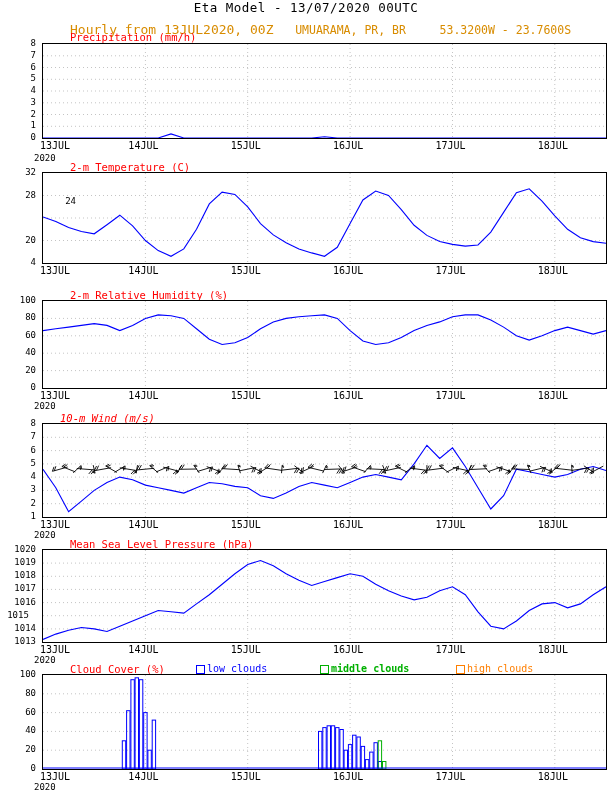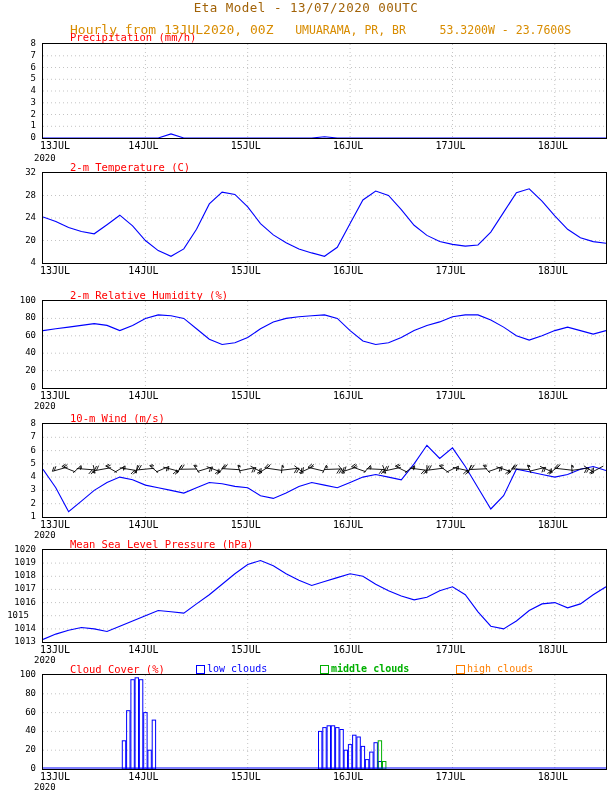--- a/index.html
+++ b/index.html
@@ -2,21 +2,21 @@
 <html><head>
 <meta charset="utf-8">
 <style>
   html,body{margin:0;padding:0;}
   body{
     width:612px;height:792px;background:#ffffff;
     font-family:"DejaVu Sans Mono","Liberation Mono",monospace;
     position:relative;overflow:hidden;
   }
   .hdr{position:absolute;left:0;top:0;width:612px;text-align:center;}
-  .hdr .t1{color:#a16207;font-size:12.5px;letter-spacing:.5px;}
+  .hdr .t1{color:#000000;font-size:12.5px;letter-spacing:.5px;}
   .panel{position:absolute;left:42px;border:1px solid #000;box-sizing:border-box;background:#fff;}
   .panel .plotsvg{position:absolute;left:0;top:0;}
   .ptitle{position:absolute;font-size:10.5px;color:#ff0000;white-space:nowrap;}
   .ytick{position:absolute;font-size:9px;color:#000;text-align:right;width:36px;left:0;}
   .xtick{position:absolute;font-size:10px;color:#000;white-space:nowrap;}
   .xtick2{position:absolute;font-size:9px;color:#000;white-space:nowrap;}
   .legitem{position:absolute;font-size:10px;white-space:nowrap;}
   .sq{display:inline-block;width:7px;height:7px;border:1px solid #000;vertical-align:middle;margin-right:2px;}
 </style>
 </head>
@@ -81,21 +81,21 @@
       <line x1="204.7" y1="0" x2="204.7" y2="90" stroke="#888" stroke-width="0.5" stroke-dasharray="1,3"></line>
       <line x1="307.1" y1="0" x2="307.1" y2="90" stroke="#888" stroke-width="0.5" stroke-dasharray="1,3"></line>
       <line x1="409.5" y1="0" x2="409.5" y2="90" stroke="#888" stroke-width="0.5" stroke-dasharray="1,3"></line>
       <line x1="511.8" y1="0" x2="511.8" y2="90" stroke="#888" stroke-width="0.5" stroke-dasharray="1,3"></line>
       <path d="M0.0 43.9 L12.8 48.4 L25.6 54.6 L38.4 58.5 L51.2 60.8 L64.0 51.7 L76.8 42.2 L89.6 52.9 L102.4 67.5 L115.2 77.6 L128.0 83.3 L140.8 75.9 L153.5 56.3 L166.3 30.9 L179.1 19.1 L191.9 21.4 L204.7 33.8 L217.5 50.6 L230.3 61.9 L243.1 69.8 L255.9 75.9 L268.7 79.9 L281.5 83.3 L294.3 74.3 L307.1 50.6 L319.9 27.0 L332.7 18.0 L345.5 22.5 L358.3 36.6 L371.1 52.3 L383.9 62.4 L396.7 68.6 L409.5 71.4 L422.3 73.1 L435.0 72.0 L447.8 59.1 L460.6 39.4 L473.4 19.7 L486.2 15.8 L499.0 28.1 L511.8 42.8 L524.6 56.3 L537.4 64.7 L550.2 68.6 L563.0 70.3 " fill="none" stroke="#0000ff" stroke-width="1.1"></path>
     </svg>
 </div>
 <div id="yt1">
     <div class="ytick" style="top: 257px;">4</div>
     <div class="ytick" style="top: 234.5px;">20</div>
-    <div class="ytick" style="top: 212px;">24</div>
+    <div class="ytick" style="top: 196px; margin-left: 40px;">24</div>
     <div class="ytick" style="top: 189.5px;">28</div>
     <div class="ytick" style="top: 167px;">32</div>
   </div>
 <div id="xt1">
     <div class="xtick" style="left: 40px; top: 265px;">13JUL</div>
     <div class="xtick" style="left: 128.364px; top: 265px;">14JUL</div>
     <div class="xtick" style="left: 230.727px; top: 265px;">15JUL</div>
     <div class="xtick" style="left: 333.091px; top: 265px;">16JUL</div>
     <div class="xtick" style="left: 435.455px; top: 265px;">17JUL</div>
     <div class="xtick" style="left: 537.818px; top: 265px;">18JUL</div>
@@ -127,21 +127,21 @@
 <div id="xt2">
     <div class="xtick" style="left: 40px; top: 390px;">13JUL</div>
     <div class="xtick" style="left: 128.364px; top: 390px;">14JUL</div>
     <div class="xtick" style="left: 230.727px; top: 390px;">15JUL</div>
     <div class="xtick" style="left: 333.091px; top: 390px;">16JUL</div>
     <div class="xtick" style="left: 435.455px; top: 390px;">17JUL</div>
     <div class="xtick" style="left: 537.818px; top: 390px;">18JUL</div>
   </div>
 <div class="xtick2" style="left:34px;top:401px;">2020</div>
 
-<div class="ptitle" style="left:70px;top:412px;">10-m Wind (m/s)</div>
+<div class="ptitle" style="left:60px;top:412px;font-style:italic;">10-m Wind (m/s)</div>
 <div class="panel" id="p3" style="top:423px;width:565px;height:95px;">
   <svg class="plotsvg" id="svg3" width="563" height="93">
       <line x1="0" y1="79.7" x2="563" y2="79.7" stroke="#888" stroke-width="0.5" stroke-dasharray="1,3"></line>
       <line x1="0" y1="66.4" x2="563" y2="66.4" stroke="#888" stroke-width="0.5" stroke-dasharray="1,3"></line>
       <line x1="0" y1="53.1" x2="563" y2="53.1" stroke="#888" stroke-width="0.5" stroke-dasharray="1,3"></line>
       <line x1="0" y1="39.9" x2="563" y2="39.9" stroke="#888" stroke-width="0.5" stroke-dasharray="1,3"></line>
       <line x1="0" y1="26.6" x2="563" y2="26.6" stroke="#888" stroke-width="0.5" stroke-dasharray="1,3"></line>
       <line x1="0" y1="13.3" x2="563" y2="13.3" stroke="#888" stroke-width="0.5" stroke-dasharray="1,3"></line>
       <line x1="102.4" y1="0" x2="102.4" y2="93" stroke="#888" stroke-width="0.5" stroke-dasharray="1,3"></line>
       <line x1="204.7" y1="0" x2="204.7" y2="93" stroke="#888" stroke-width="0.5" stroke-dasharray="1,3"></line>

